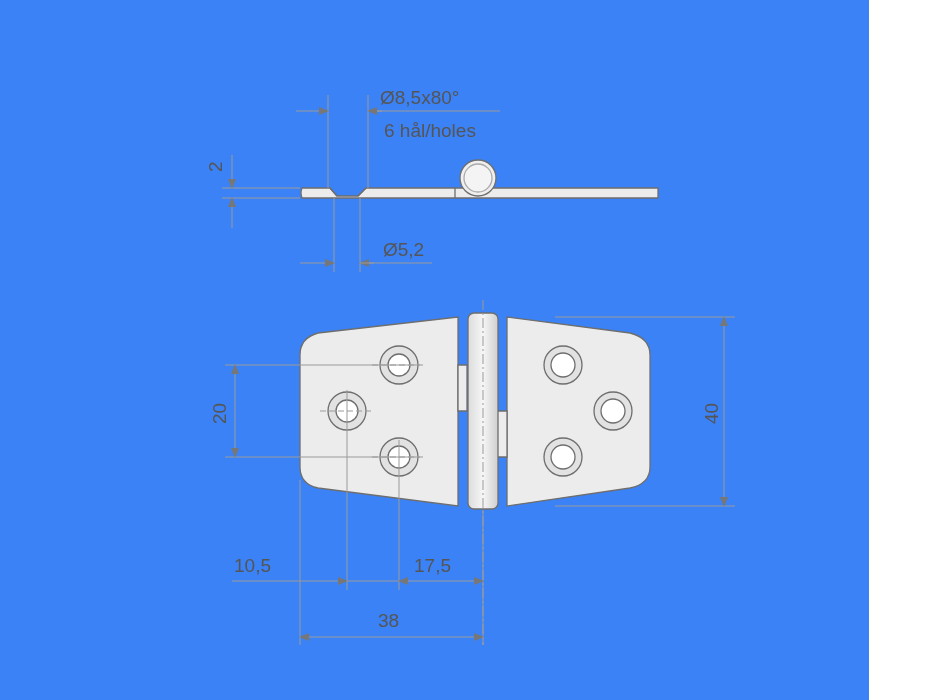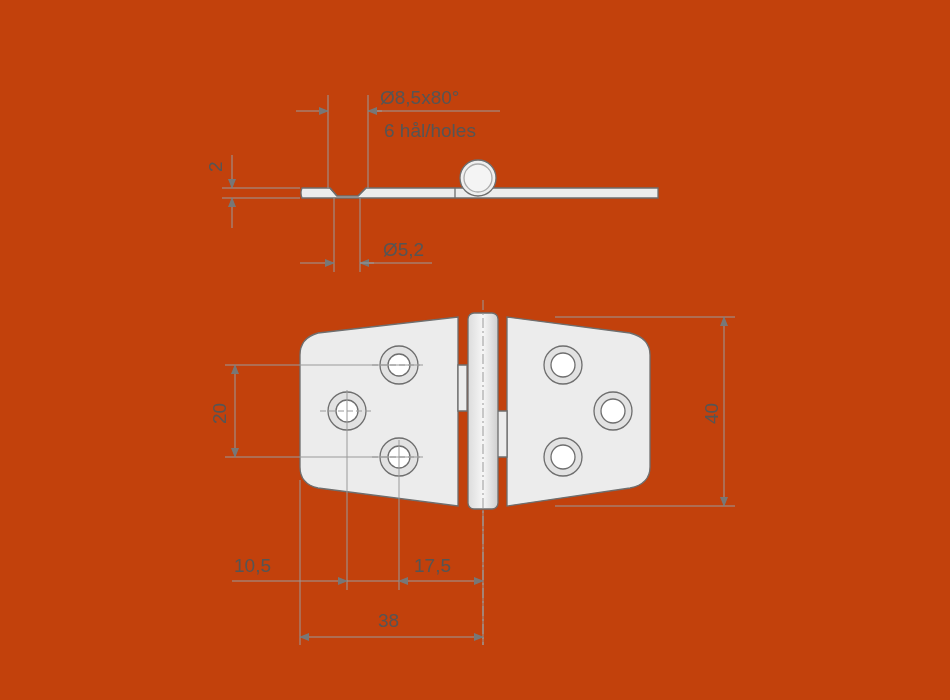--- a/index.html
+++ b/index.html
@@ -1,16 +1,16 @@
 <!DOCTYPE html>
 <html><head>
 <meta charset="utf-8">
 <style>
   html,body{margin:0;padding:0;background:#ffffff;}
-  #canvas{position:relative;width:950px;height:700px;background:#c2410c;overflow:hidden;}
+  #canvas{position:relative;width:869px;height:700px;background:#3b82f6;overflow:hidden;}
   svg{position:absolute;left:0;top:0;}
   .dim-text{font-family:"Liberation Sans",sans-serif;font-size:19px;fill:#555;}
 </style>
 </head>
 <body>
 
 <div id="canvas">
 <svg width="950" height="700" viewBox="0 0 950 700">
   <defs>
     <marker id="arr" markerWidth="10" markerHeight="8" refX="9" refY="4" orient="auto-start-reverse">

